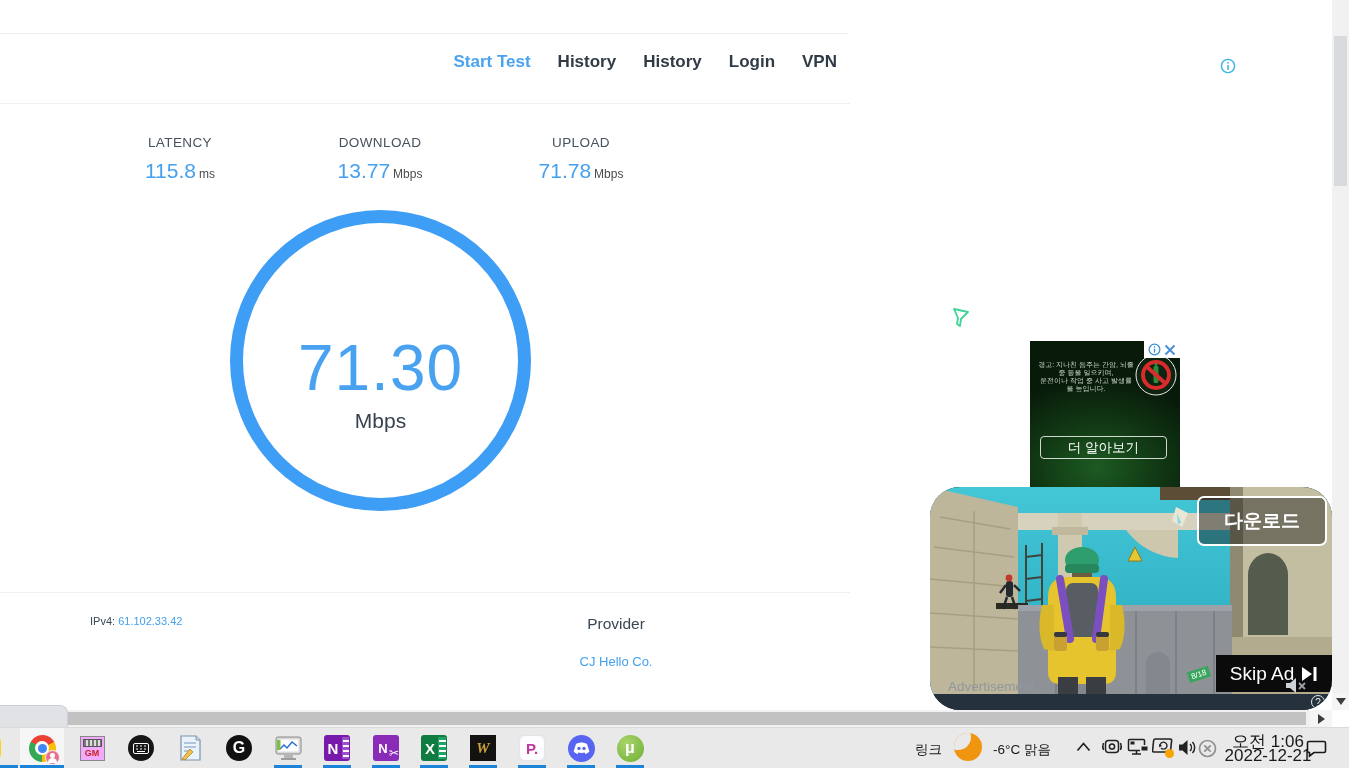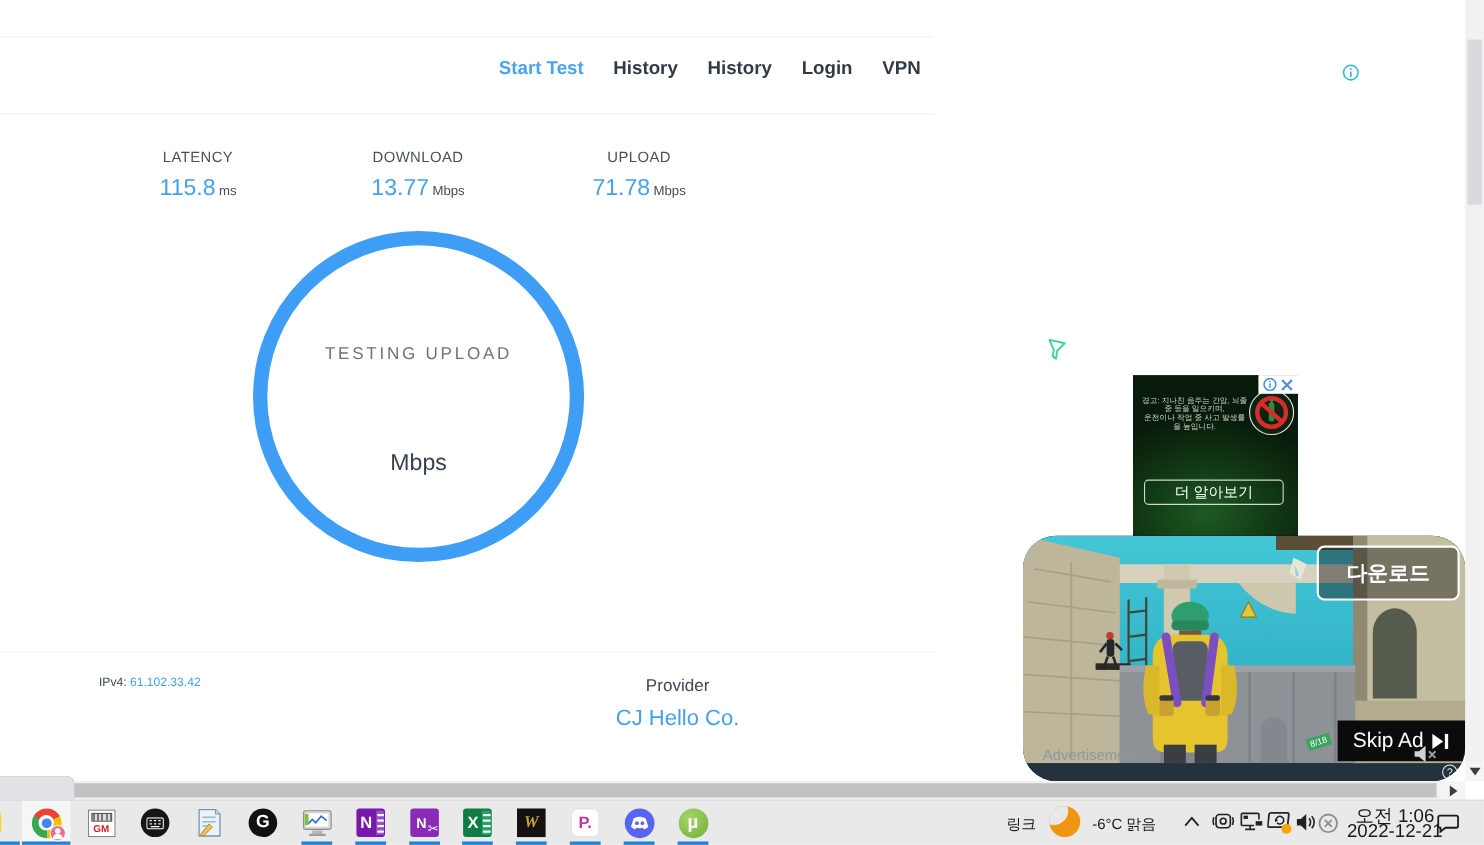--- a/index.html
+++ b/index.html
@@ -27,21 +27,21 @@
     font-size:15.5px; color:#68747f; letter-spacing:2.5px; }
   .gauge .value { position:absolute; top:108px; width:100%; text-align:center;
     font-size:64px; color:#49a2f0; letter-spacing:1px; }
   .gauge .unit { position:absolute; top:186px; width:100%; text-align:center;
     font-size:21px; color:#36424e; }
 
   .ip-row { position:absolute; left:90px; top:615px; font-size:11px; color:#3a4754; }
   .ip-row .blue { color:#45a0ee; }
   .provider { position:absolute; left:540px; top:615px; width:152px; text-align:center; }
   .provider .lbl { font-size:15.5px; color:#3a4754; }
-  .provider .val { margin-top:9px; font-size:20px; color:#45a0ee; }
+  .provider .val { margin-top:21px; font-size:13px; color:#45a0ee; }
 
   
   .page-info-icon { position:absolute; left:1220px; top:58px; width:16px; height:16px; }
   .funnel-icon { position:absolute; left:950px; top:306px; width:22px; height:24px; }
 
   
   .gad { position:absolute; left:1030px; top:341px; width:150px; height:149px;
     background:radial-gradient(120px 90px at 45% 85%, #1d5a22 0%, #123c15 45%, #081a0a 100%);
     overflow:hidden;padding-left:41px; }
   .gad .warn { position:absolute; left:8px; top:20px; width:96px; text-align:center;
@@ -144,21 +144,21 @@
   <div class="stat" style="left:295px;">
     <div class="lbl">DOWNLOAD</div>
     <div class="val"><span>13.77</span><span class="unit">Mbps</span></div>
   </div>
   <div class="stat" style="left:496px;">
     <div class="lbl">UPLOAD</div>
     <div class="val"><span>71.78</span><span class="unit">Mbps</span></div>
   </div>
 
   <div class="gauge">
-    <div class="status">TESTING UPLOAD</div>
+    <div class="value">71.30</div>
     <div class="unit">Mbps</div>
   </div>
 
   <div class="hairline" style="left:0;top:592px;width:850px;"></div>
 
   <div class="ip-row">
     <span>IPv4:</span>
     <span class="blue">61.102.33.42</span>
   </div>
   <div class="provider">
@@ -300,21 +300,21 @@
     </div>
 
     <div class="tile active" style="left:20px;">
       <div class="chrome">
         <div class="profile-badge"></div>
       </div>
       <div class="runline" style="left:0;width:44px;"></div>
     </div>
 
     <div class="tile" style="left:70px;">
-      <div style="width:25px;height:25px;background:#ffffff;border:1px solid #888;display:flex;flex-direction:column;align-items:center;justify-content:space-between;padding:2px;">
+      <div style="width:25px;height:25px;background:#f0abfc;border:1px solid #888;display:flex;flex-direction:column;align-items:center;justify-content:space-between;padding:2px;">
         <div style="width:19px;height:8px;background:repeating-linear-gradient(90deg,#777 0 2px,#ddd 2px 4px);border:1px solid #555;"></div>
         <span class="icon-letter" style="font-size:9px;color:#cc2222;line-height:9px;">GM</span>
       </div>
     </div>
 
     <div class="tile" style="left:119px;">
       <div style="width:26px;height:26px;border-radius:50%;background:#161616;display:flex;align-items:center;justify-content:center;">
         <svg width="16" height="11" viewBox="0 0 16 11">
             <rect x="0.5" y="0.5" width="15" height="10" rx="1.5" fill="none" stroke="#fff"></rect>
             <path d="M3 3h2M7 3h2M11 3h2M3 6h2M7 6h2M11 6h2M4 8.5h8" stroke="#fff" stroke-width="1"></path>

